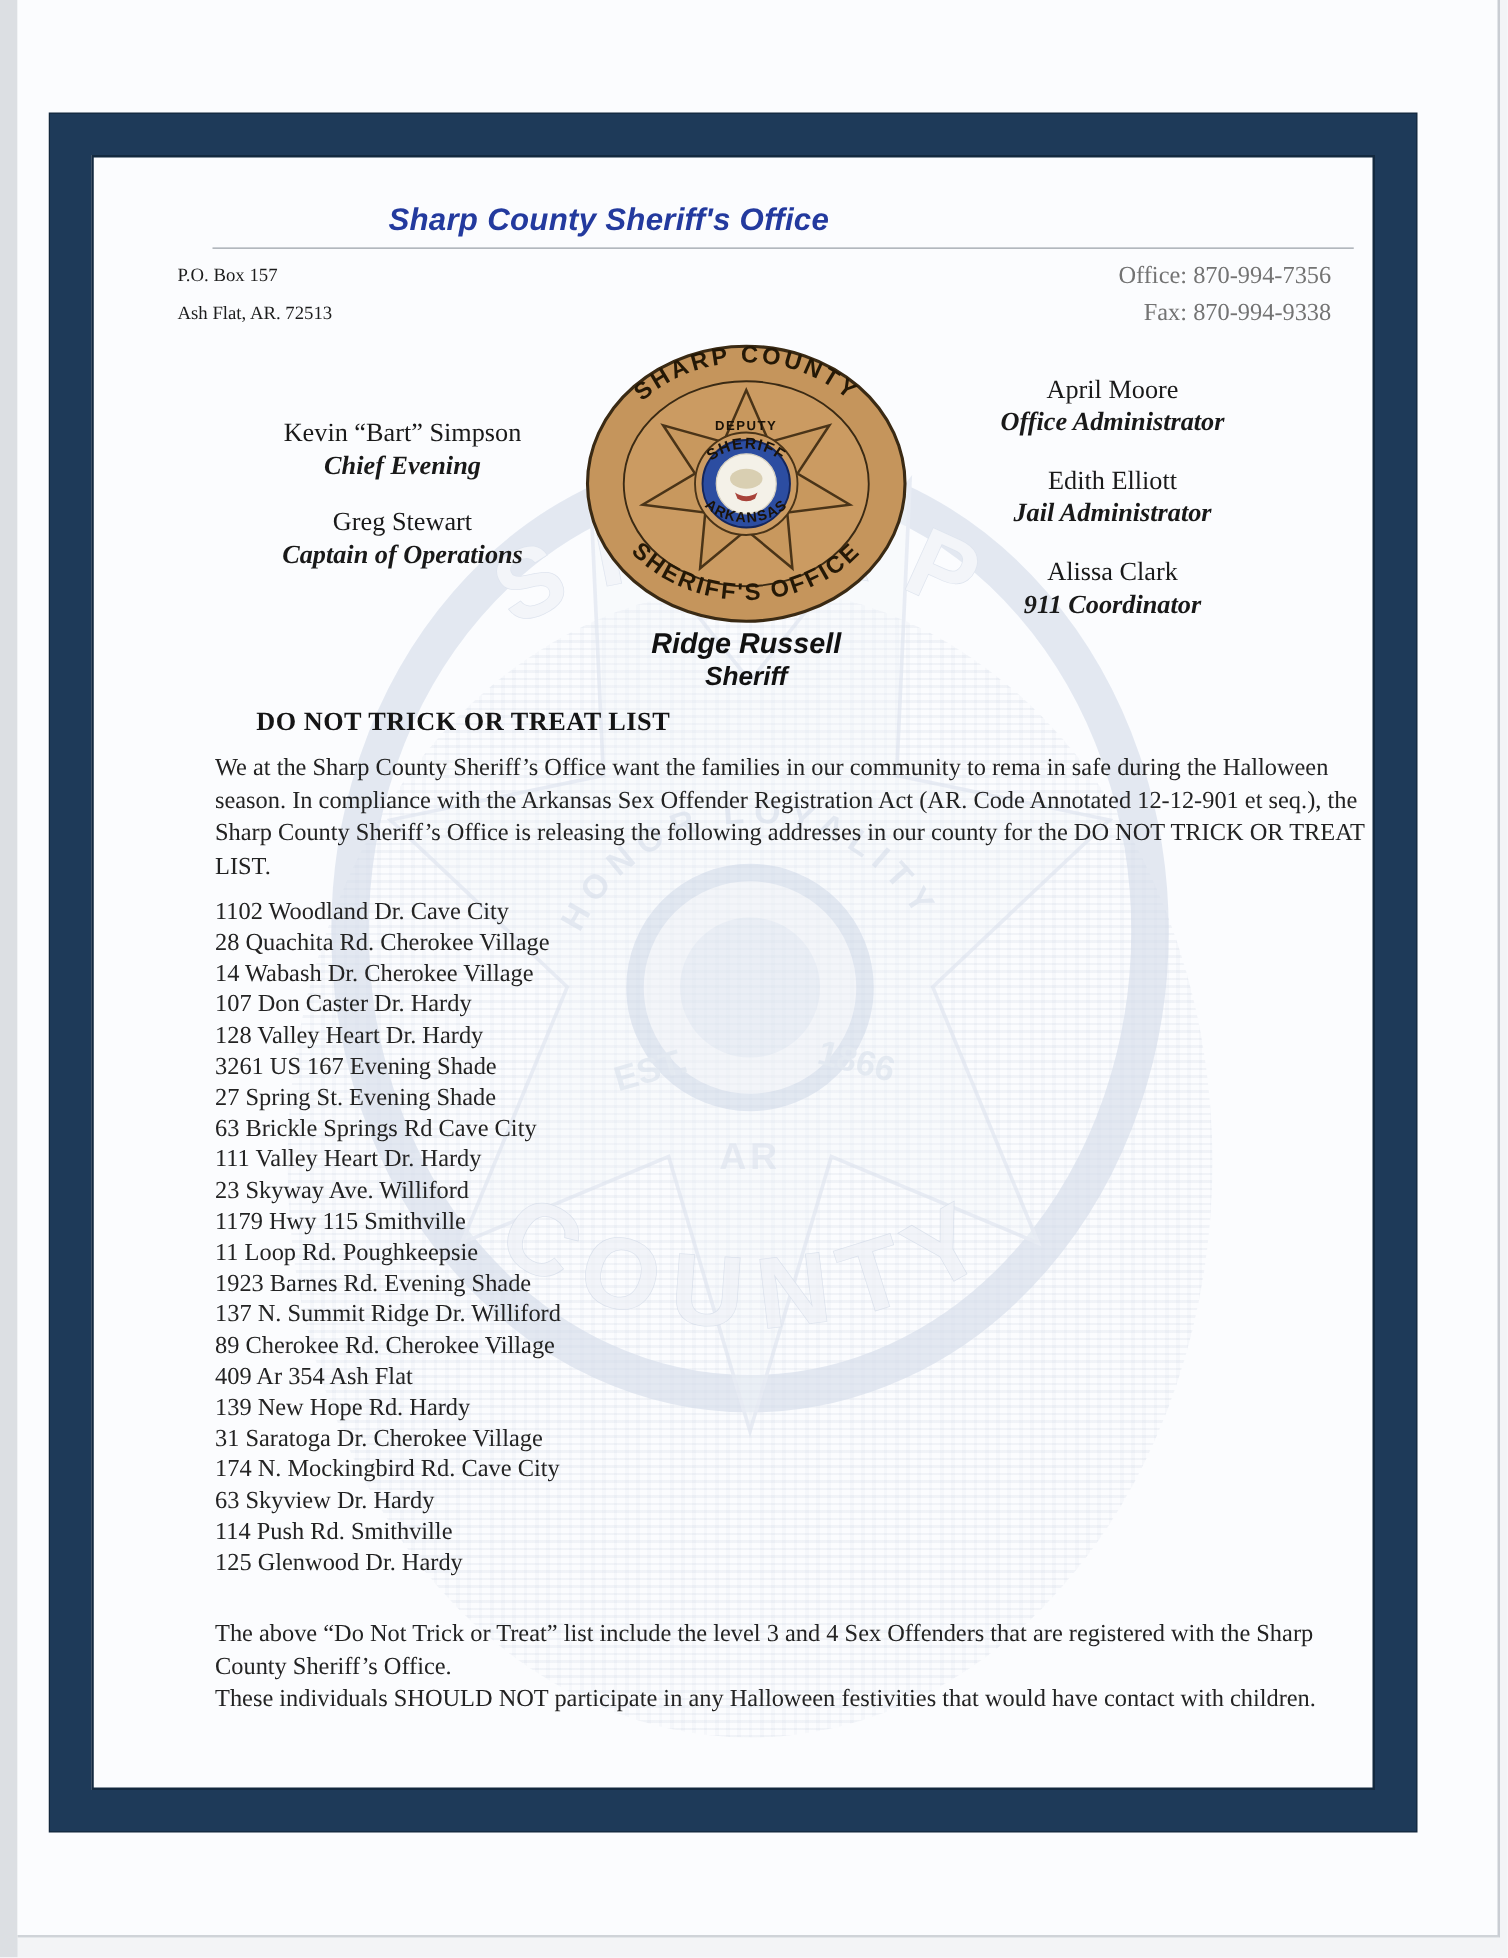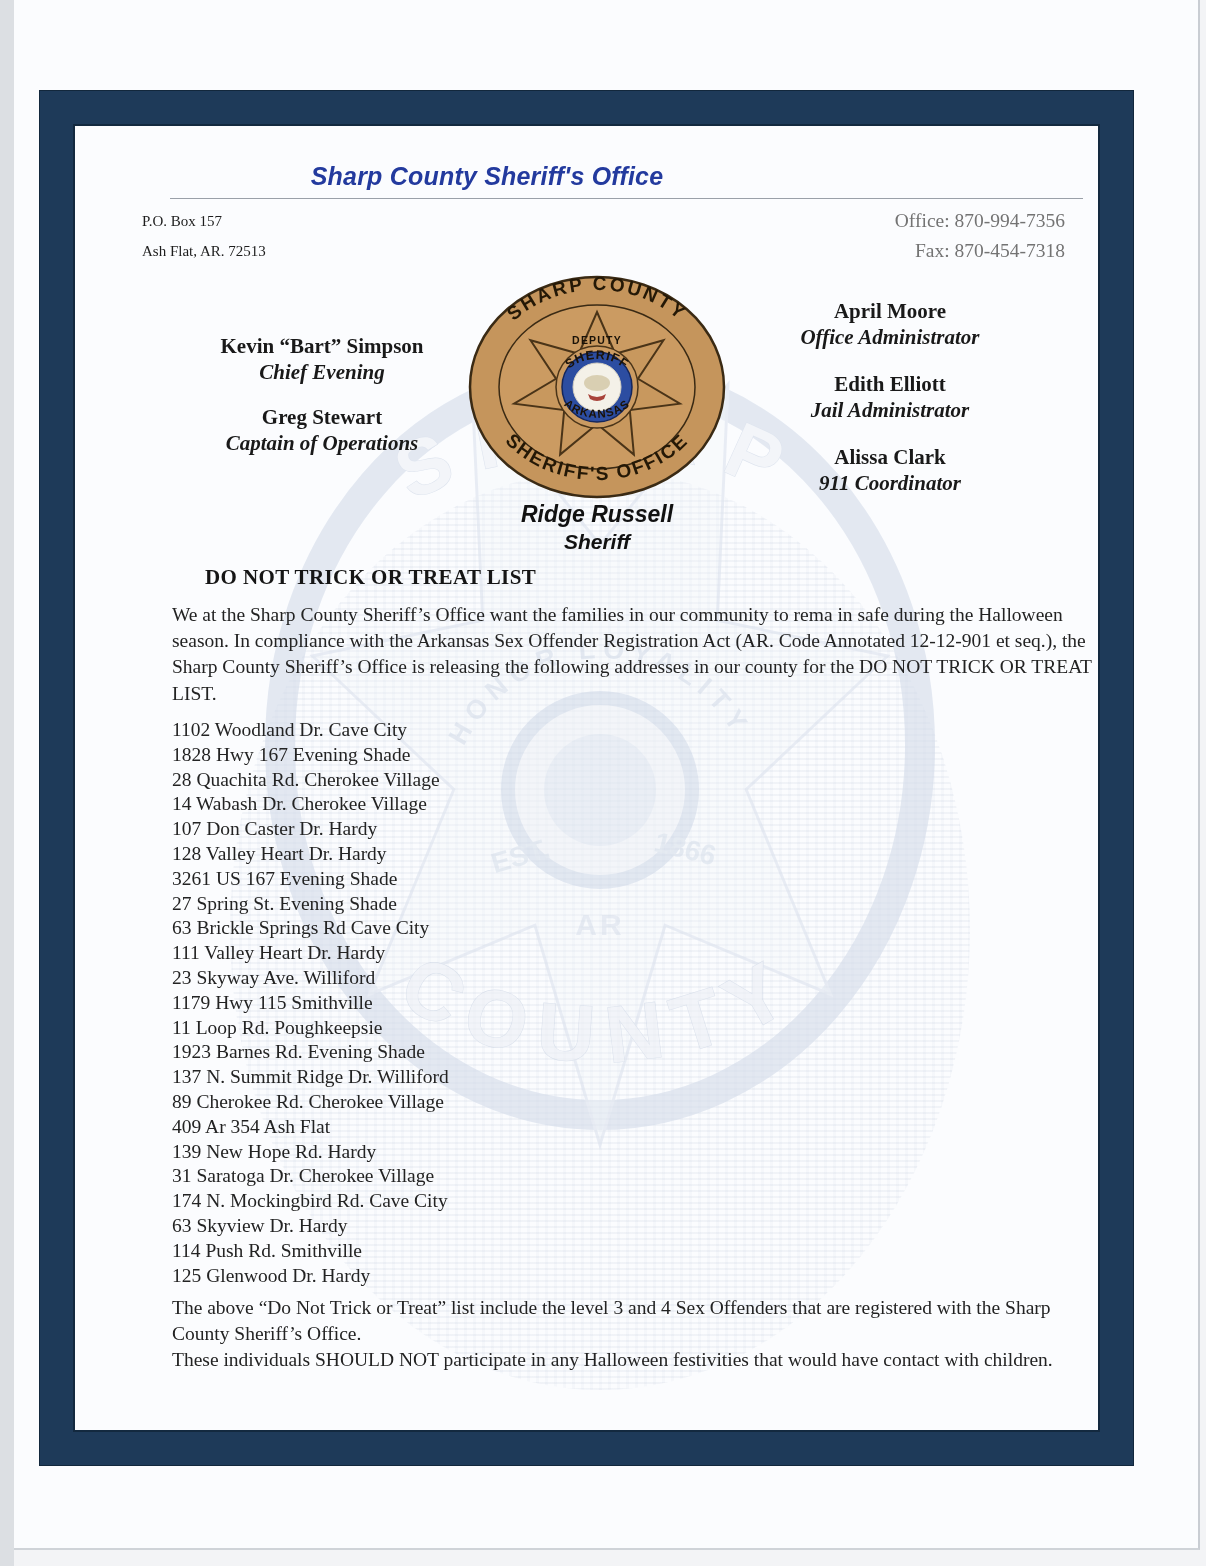--- a/index.html
+++ b/index.html
@@ -12,21 +12,21 @@
          border:33px solid #1e3a59;box-shadow:inset 0 0 0 2px #13293f, 0 0 0 1px #12273c;}
   .abs{position:absolute;}
   .serif{font-family:"Liberation Serif",serif;color:#222;}
   .sans{font-family:"Liberation Sans",sans-serif;}
   #doc-title{left:73px;top:162px;width:828px;text-align:center;font-size:25px;font-weight:bold;
              font-style:italic;color:#233a9e;letter-spacing:.2px;}
   #title-rule{left:170px;top:198px;width:913px;height:1px;background:#9aa0a8;}
   #addr-block{left:142px;top:206px;font-size:15px;line-height:30px;color:#1d1d1d;}
   #phone-block{left:820px;top:206px;width:245px;text-align:right;font-size:19.5px;line-height:30px;color:#737373;}
   .staff-line{width:300px;text-align:center;font-size:21px;color:#191919;}
-  .staff-name{font-weight:bold;}
+  .staff-name{font-weight:normal;}
   .staff-title{font-weight:bold;font-style:italic;}
   .left-col{left:172px;}
   .right-col{left:740px;}
   #sheriff-name{left:447px;top:501px;width:300px;text-align:center;font-size:23px;font-weight:bold;font-style:italic;color:#111;}
   #sheriff-title{left:447px;top:530px;width:300px;text-align:center;font-size:21px;font-weight:bold;font-style:italic;color:#111;}
   #list-heading{left:205px;top:565px;font-size:21px;font-weight:bold;letter-spacing:.4px;color:#151515;}
   #intro-para{left:172px;top:602px;width:922px;font-size:19.5px;line-height:26.2px;color:#232323;}
   #address-list{left:172px;top:718px;width:560px;font-size:19.5px;line-height:24.8px;color:#232323;}
   #footer-para-1{left:172px;top:1295px;width:916px;font-size:19.5px;line-height:26px;color:#232323;}
   #footer-para-2{left:172px;top:1347px;width:1010px;font-size:19.5px;line-height:26px;color:#232323;}
@@ -72,21 +72,21 @@
 
   <div id="doc-title" class="abs sans">Sharp County Sheriff's Office</div>
   <div id="title-rule" class="abs"></div>
 
   <div id="addr-block" class="abs serif">
     <div>P.O. Box 157</div>
     <div>Ash Flat, AR. 72513</div>
   </div>
   <div id="phone-block" class="abs serif">
     <div>Office: 870-994-7356</div>
-    <div>Fax: 870-454-7318</div>
+    <div>Fax: 870-994-9338</div>
   </div>
 
   <div class="abs serif staff-line staff-name left-col" style="top:334px">Kevin “Bart” Simpson</div>
   <div class="abs serif staff-line staff-title left-col" style="top:360px">Chief Evening</div>
   <div class="abs serif staff-line staff-name left-col" style="top:405px">Greg Stewart</div>
   <div class="abs serif staff-line staff-title left-col" style="top:431px">Captain of Operations</div>
 
   <div class="abs serif staff-line staff-name right-col" style="top:299px">April Moore</div>
   <div class="abs serif staff-line staff-title right-col" style="top:325px">Office Administrator</div>
   <div class="abs serif staff-line staff-name right-col" style="top:372px">Edith Elliott</div>
@@ -125,21 +125,20 @@
   </svg>
 
   <div id="sheriff-name" class="abs sans">Ridge Russell</div>
   <div id="sheriff-title" class="abs sans">Sheriff</div>
 
   <div id="list-heading" class="abs serif">DO NOT TRICK OR TREAT LIST</div>
   <div id="intro-para" class="abs serif">We at the Sharp County Sheriff’s Office want the families in our community to rema in safe during the Halloween season.  In compliance with the Arkansas Sex Offender Registration Act (AR. Code Annotated 12-12-901 et seq.), the Sharp County Sheriff’s Office is releasing the following addresses in our county for the DO NOT TRICK OR TREAT LIST.</div>
 
   <div id="address-list" class="abs serif">
     <div>1102 Woodland Dr. Cave City</div>
-    <div>1828 Hwy 167 Evening Shade</div>
     <div>28 Quachita Rd. Cherokee Village</div>
     <div>14 Wabash Dr. Cherokee Village</div>
     <div>107 Don Caster Dr. Hardy</div>
     <div>128 Valley Heart Dr. Hardy</div>
     <div>3261 US 167 Evening Shade</div>
     <div>27 Spring St. Evening Shade</div>
     <div>63 Brickle Springs Rd Cave City</div>
     <div>111 Valley Heart Dr. Hardy</div>
     <div>23 Skyway Ave. Williford</div>
     <div>1179 Hwy 115 Smithville</div>

